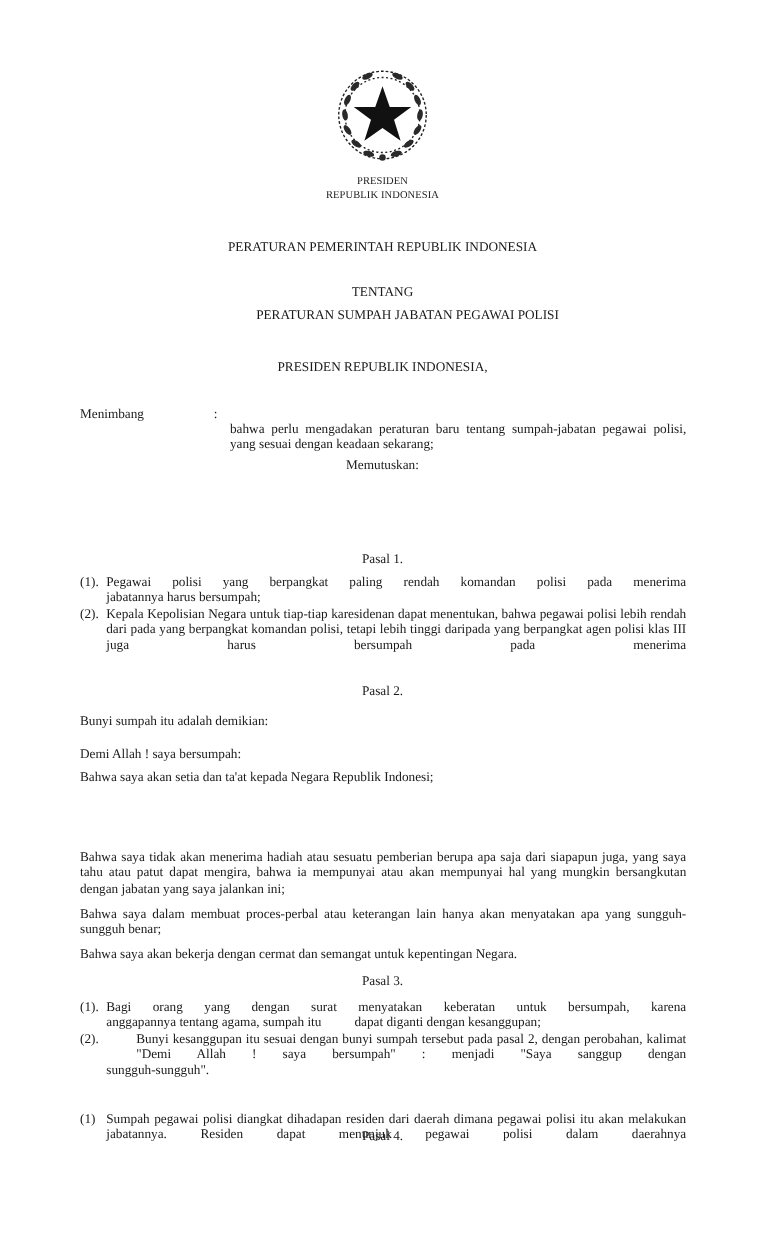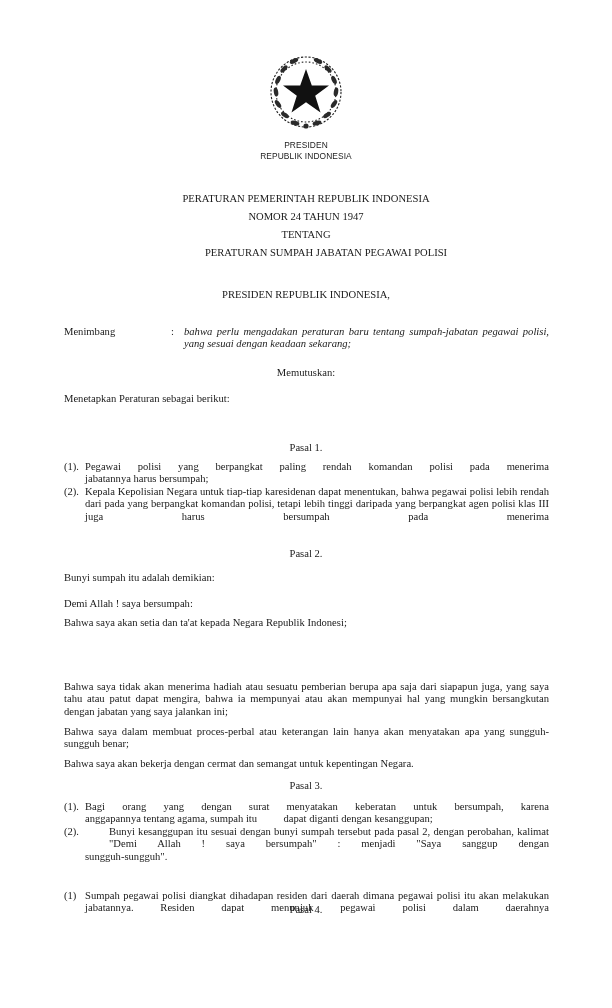--- a/index.html
+++ b/index.html
@@ -1,27 +1,27 @@
 <!DOCTYPE html>
 <html><head>
 <meta charset="utf-8">
 <style>
   html, body { margin: 0; padding: 0; background: #ffffff; }
   body { width: 612px; height: 1008px; overflow: hidden; position: relative; color: #1a1a1a; }
   .page { position: absolute; left: 0; top: 0; width: 612px; height: 1008px; background: #fff; }
   .serif { font-family: "Liberation Serif", "DejaVu Serif", serif; font-size: 10.6px; line-height: 12.4px; }
-  .sans { font-family: Liberation Sans, sans-serif; }
+  .sans { font-family: Liberation Serif, serif; }
   .emblem { position: absolute; left: 266px; top: 52px; width: 80px; height: 80px; }
   .letterhead { position: absolute; left: 0; width: 612px; text-align: center; font-size: 8.4px; line-height: 10.4px; letter-spacing: 0.1px; color: #222; }
   .center { position: absolute; left: 0; width: 612px; text-align: center; }
   .block { position: absolute; left: 64px; width: 485px; text-align: justify; }
   .menimbang { position: absolute; left: 64px; top: 326px; width: 485px; }
   .menimbang .lbl { position: absolute; left: 0; top: 0; }
   .menimbang .colon { position: absolute; left: 107px; top: 0; }
-  .menimbang .txt { position: absolute; left: 120px; width: 365px; top: 0; text-align: justify; text-align-last: left; font-style: italic; }
+  .menimbang .txt { position: absolute; left: 120px; width: 365px; top: 12px; text-align: justify; text-align-last: left; }
   .item { position: relative; padding-left: 21px; text-align: justify; }
   .item .num { position: absolute; left: 0; top: 0; }
   .justify-full { text-align-last: justify; }
 </style>
 </head>
 <body>
 
 <div class="page">
 
   <svg class="emblem" viewBox="0 0 80 80">
@@ -50,35 +50,33 @@
       <circle cx="40" cy="74" r="2.6"></circle>
 
       <polygon points="40,17 45.8,33.5 63,33.5 49.2,43.8 54.5,60.5 40,50.3 25.5,60.5 30.8,43.8 17,33.5 34.2,33.5" fill="#111"></polygon>
     </g>
   </svg>
 
   <div class="letterhead sans" style="top:140px;">PRESIDEN</div>
   <div class="letterhead sans" style="top:151px;">REPUBLIK INDONESIA</div>
 
   <div class="center serif" style="top:193px;">PERATURAN PEMERINTAH REPUBLIK INDONESIA</div>
-  <div class="center serif" style="top:211px;">NOMOR 24 TAHUN 1947</div>
   <div class="center serif" style="top:229px;">TENTANG</div>
   <div class="center serif" style="top:247px;margin-left:20px;">PERATURAN SUMPAH JABATAN PEGAWAI POLISI</div>
 
   <div class="center serif" style="top:289px;">PRESIDEN REPUBLIK INDONESIA,</div>
 
   <div class="menimbang serif">
     <span class="lbl">Menimbang</span>
     <span class="colon">:</span>
     <span class="txt">bahwa perlu mengadakan peraturan baru tentang sumpah-jabatan pegawai polisi, yang sesuai dengan keadaan sekarang;</span>
   </div>
 
   <div class="center serif" style="top:367px;">Memutuskan:</div>
 
-  <div class="block serif" style="top:393px;">Menetapkan Peraturan sebagai berikut:</div>
 
   <div class="center serif" style="top:442px;">Pasal 1.</div>
   <div class="block serif" style="top:461px;">
     <div class="item">
       <span class="num">(1).</span>
       <div class="justify-full">Pegawai polisi yang berpangkat paling rendah komandan polisi pada menerima</div>
       <div>jabatannya harus bersumpah;</div>
     </div>
     <div class="item">
       <span class="num">(2).</span>

